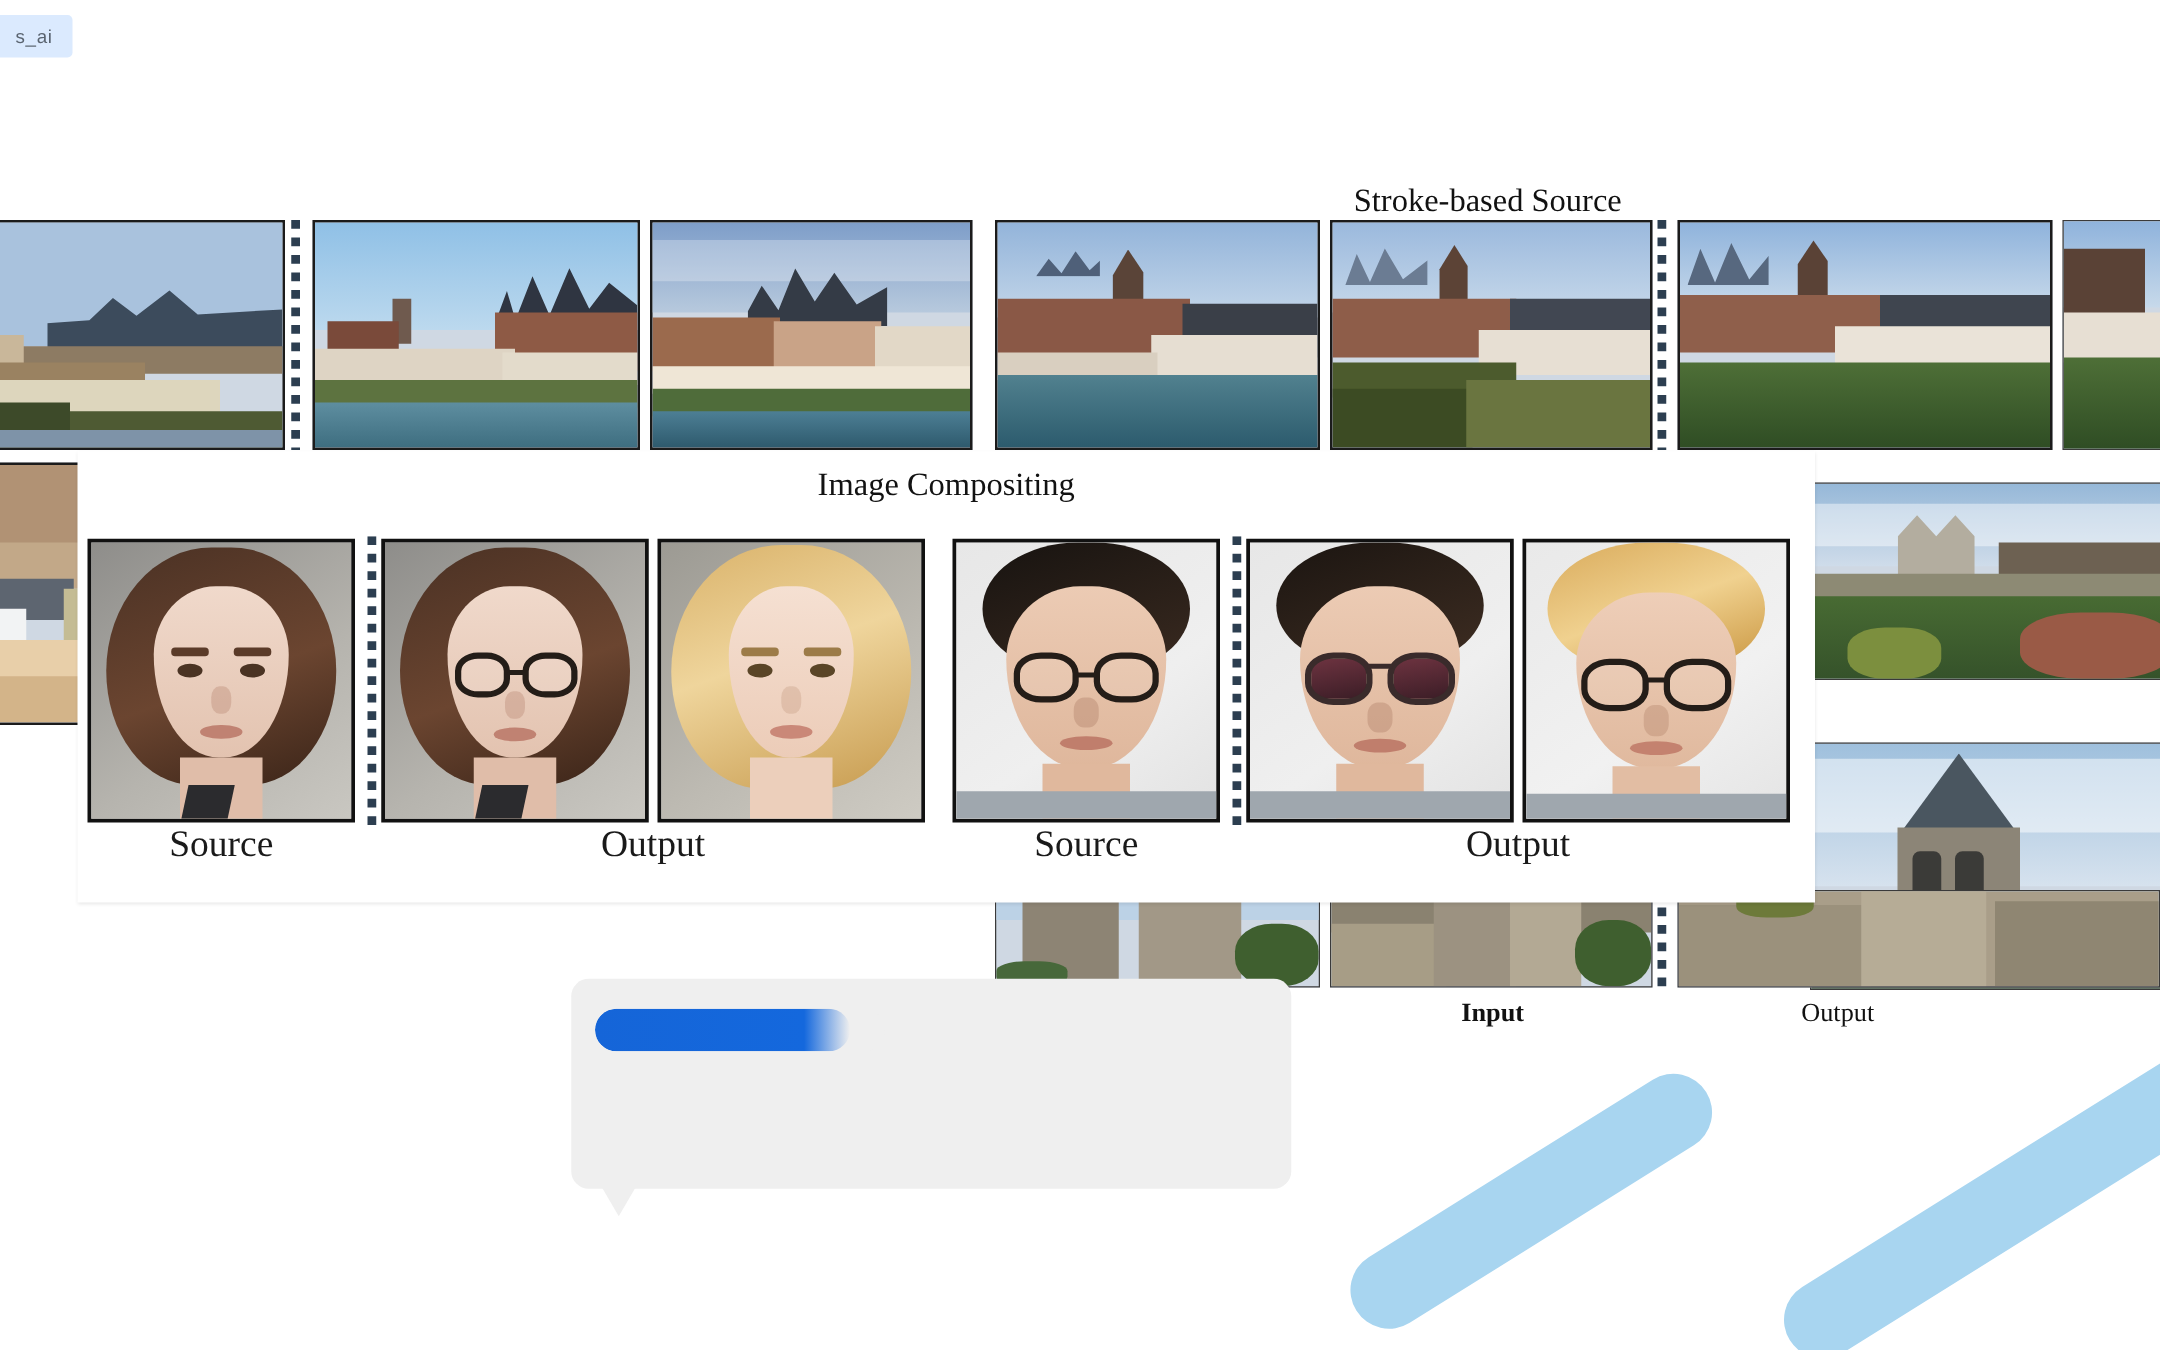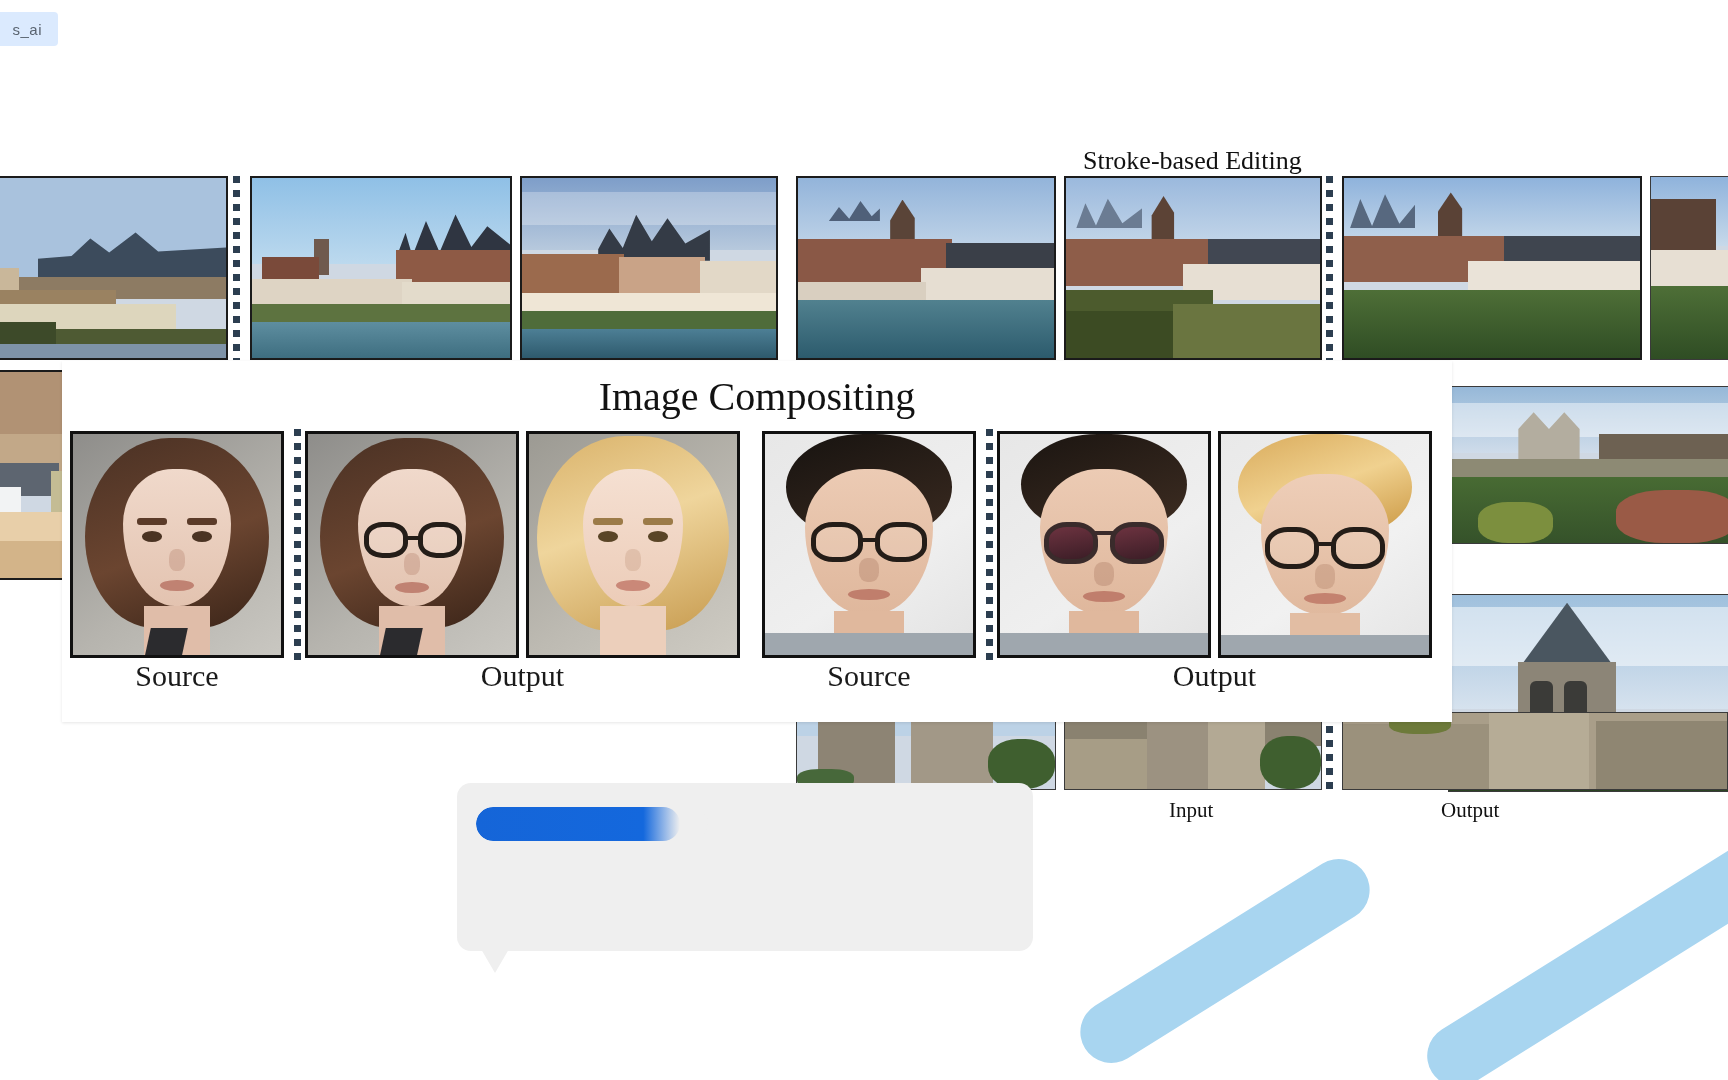--- a/index.html
+++ b/index.html
@@ -61,21 +61,21 @@
     position: absolute; left: 62px; top: 361px;
     width: 1390px; height: 361px;
     background: #ffffff;
     box-shadow: 0 1px 3px rgba(0,0,0,.10);
     z-index: 40;
   }
   #compositing-title {
     position: absolute; left: 0; right: 0; top: 12px;
     text-align: center;
     font-family: "Liberation Serif", serif;
-    font-size: 40px; color: #121212;
+    font-size: 26px; color: #121212;
   }
   .face-label {
     position: absolute; top: 298px;
     font-family: "Liberation Serif", serif;
     font-size: 30px; color: #1a1a1a;
     text-align: center; white-space: nowrap;
   }
 
   
   .face {
@@ -302,24 +302,24 @@
 <div class="tile noborder" style="left:1342px; top:712px; width:386px; height:78px;">
   <div class="art">
     <div class="blk" style="left:0;top:0;width:100%;height:100%;background:#a99e89;"></div>
     <div class="blk" style="left:0;top:14%;width:40%;height:86%;background:#9b917c;"></div>
     <div class="blk" style="left:38%;top:0;width:26%;height:100%;background:#b6ac96;"></div>
     <div class="blk" style="left:66%;top:10%;width:34%;height:90%;background:#8f8672;"></div>
     <div class="blk" style="left:12%;top:0;width:16%;height:28%;background:#6d7a3a;border-radius:40%;"></div>
   </div>
 </div>
 
-<div class="io-label" style="left:1169px; top:798px;">Input</div>
+<div class="io-label" style="left:1169px; top:798px;font-weight:bold;">Input</div>
 <div class="io-label" style="left:1441px; top:798px;">Output</div>
 
-<div class="fig-heading" id="heading-stroke-editing">Stroke-based Editing</div>
+<div class="fig-heading" id="heading-stroke-editing">Stroke-based Source</div>
 
 <div id="compositing-panel">
 
   <div id="compositing-title">Image Compositing</div>
 
   <div class="face" style="left:8px;">
     <div class="bg" style="background:linear-gradient(145deg,#8e8d8a,#b6b4ae 60%,#c9c7c1);"></div>
     <div class="hair" style="left:6%;top:2%;width:88%;height:86%;background:linear-gradient(160deg,#4a3124,#6b4530 55%,#3a2418);"></div>
     <div class="skin" style="left:24%;top:16%;width:52%;height:62%;background:linear-gradient(180deg,#f0d9cb,#e3c3b0);"></div>
     <div class="brow" style="left:31%;top:38%;width:14%;height:3%;background:#5b3b29;border-radius:3px;"></div>

